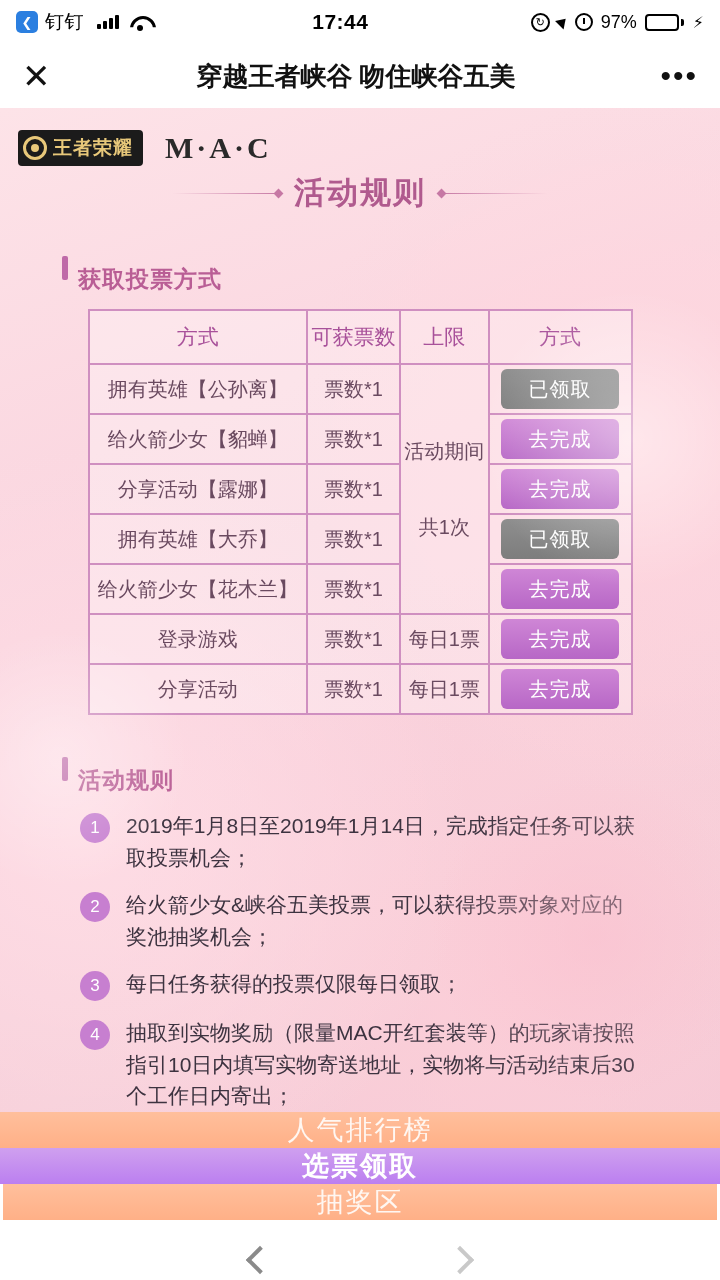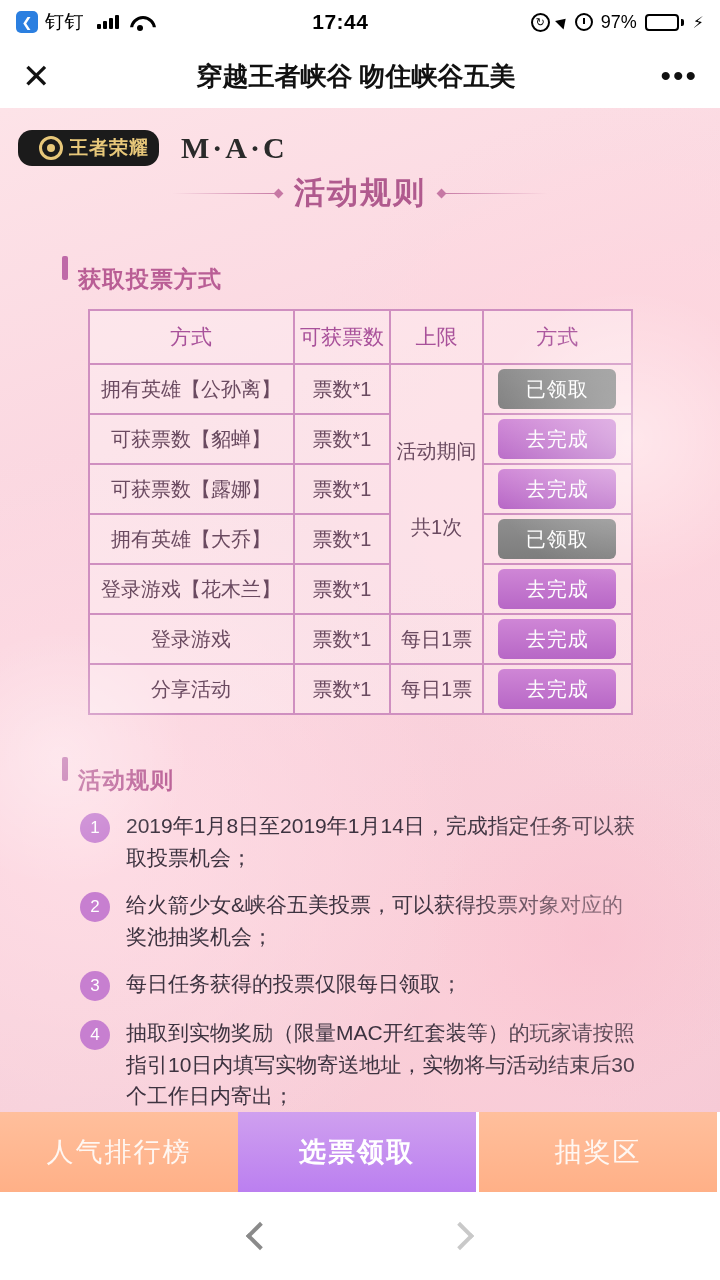--- a/index.html
+++ b/index.html
@@ -79,21 +79,21 @@
         background: radial-gradient(circle, rgba(255,255,255,.42), rgba(255,255,255,0) 70%); }
   .b2 { width: 260px; height: 260px; left: -70px; top: 520px;
         background: radial-gradient(circle, rgba(255,255,255,.35), rgba(255,255,255,0) 70%); }
   .b3 { width: 330px; height: 330px; right: -40px; bottom: 10px;
         background: radial-gradient(circle, rgba(250,190,205,.5), rgba(250,190,205,0) 70%); }
 
   
   .logos { display: flex; align-items: center; gap: 22px; padding: 22px 0 0 18px; }
   .logo-wz {
     display: flex; align-items: center; gap: 6px;
-    background: #1b1b1b; border-radius: 14px; padding: 5px 10px 5px 21px;
+    background: #1b1b1b; border-radius: 4px; padding: 5px 10px 5px 5px;
   }
   .logo-wz .ring {
     width: 24px; height: 24px; border-radius: 50%; border: 3px solid #e8c87a;
     display: flex; align-items: center; justify-content: center;
   }
   .logo-wz .ring i { width: 8px; height: 8px; background: #e8c87a; border-radius: 50%; }
   .logo-wz .txt { color: #e8c87a; font-size: 19px; font-weight: 700; letter-spacing: 1px; }
   .logo-mac { font-size: 30px; font-weight: 700; color: #2a2a2a; letter-spacing: 3px;
     font-family: "Liberation Serif", serif; }
 
@@ -139,21 +139,21 @@
   .rules-list { width: 560px; margin: 6px auto 0 auto; }
   .rule-item { display: flex; gap: 16px; margin-bottom: 16px; }
   .rule-num {
     flex: 0 0 auto; width: 30px; height: 30px; border-radius: 50%;
     background: #c77fd0; color: #fff; font-size: 17px;
     display: flex; align-items: center; justify-content: center; margin-top: 3px;
   }
   .rule-text { font-size: 21px; color: #3d3340; line-height: 1.5; }
 
   
-  .tabs { display: flex; height: 80px; }
+  .tabs { display: flex; height: 104px; flex-direction: column; }
   .tab { flex: 1; display: flex; align-items: center; justify-content: center;
          font-size: 27px; letter-spacing: 2px; }
   .tab-a { background: linear-gradient(180deg,#ffbf9c,#ffb087); color: #fff7f2; }
   .tab-b { background: linear-gradient(180deg,#ffbf9c,#ffb087); color: #fff7f2;
            border-left: 3px solid #fff; border-right: 3px solid #fff; }
   .tab-c { background: linear-gradient(180deg,#cfa0ef,#bb7ff0); color: #fff; font-weight: 600; }
 
   
   .sysnav { height: 88px; background: #fff; display: flex; align-items: center;
             justify-content: center; gap: 180px; }
@@ -239,42 +239,42 @@
             <td class="task">拥有英雄【公孙离】</td>
             <td class="cnt">票数*1</td>
             <td class="limit" rowspan="5">
               <span>活动期间</span><br><br><span>共1次</span>
             </td>
             <td class="act">
               <span class="btn-pill btn-done">已领取</span>
             </td>
           </tr>
           <tr>
-            <td class="task">可获票数【貂蝉】</td>
-            <td class="cnt">票数*1</td>
-            <td class="act">
-              <span class="btn-pill btn-go">去完成</span>
-            </td>
-          </tr>
-          <tr>
-            <td class="task">可获票数【露娜】</td>
+            <td class="task">给火箭少女【貂蝉】</td>
+            <td class="cnt">票数*1</td>
+            <td class="act">
+              <span class="btn-pill btn-go">去完成</span>
+            </td>
+          </tr>
+          <tr>
+            <td class="task">分享活动【露娜】</td>
             <td class="cnt">票数*1</td>
             <td class="act">
               <span class="btn-pill btn-go">去完成</span>
             </td>
           </tr>
           <tr>
             <td class="task">拥有英雄【大乔】</td>
             <td class="cnt">票数*1</td>
             <td class="act">
               <span class="btn-pill btn-done">已领取</span>
             </td>
           </tr>
           <tr>
-            <td class="task">登录游戏【花木兰】</td>
+            <td class="task">给火箭少女【花木兰】</td>
             <td class="cnt">票数*1</td>
             <td class="act">
               <span class="btn-pill btn-go">去完成</span>
             </td>
           </tr>
           <tr>
             <td class="task">登录游戏</td>
             <td class="cnt">票数*1</td>
             <td class="limit">每日1票</td>
             <td class="act">

